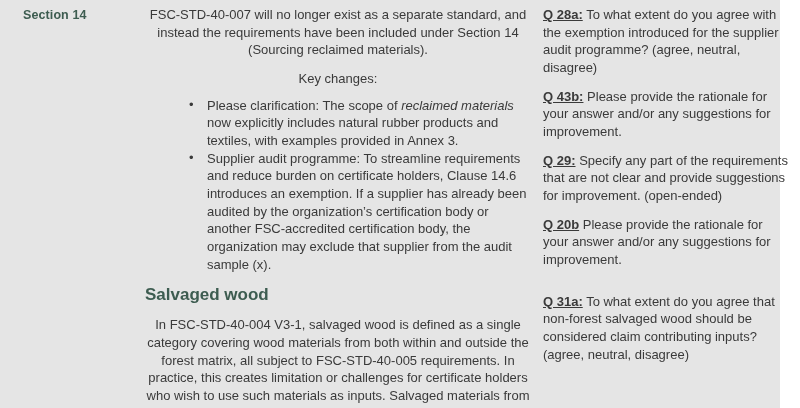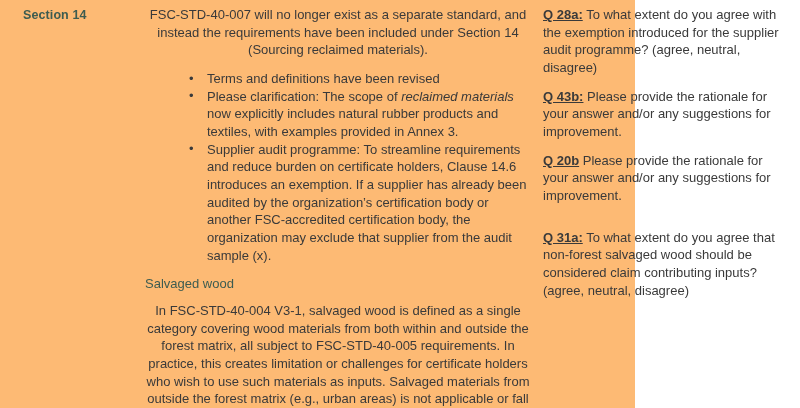--- a/index.html
+++ b/index.html
@@ -11,24 +11,24 @@
     width: 800px;
     height: 408px;
     overflow: hidden;
     font-family: "Liberation Sans", sans-serif;
     color: #3a3a3a;
     -webkit-font-smoothing: antialiased;
   }
 
   .page {
     position: relative;
-    width: 635px;
+    width: 780px;
     height: 408px;
     box-sizing: border-box;
-    background: #fdba74;
+    background: #e5e5e5;
   }
 
   .row {
     display: flex;
     align-items: flex-start;
     width: 800px;
   }
 
   
   .col-label {
@@ -70,22 +70,22 @@
   }
   p.para.tight {
     margin-bottom: 9px;
   }
   p.para:last-child {
     margin-bottom: 0;
   }
 
   .sub-heading {
     margin: 0 0 9px 0;
-    font-size: 13px;
-    font-weight: normal;
+    font-size: 17px;
+    font-weight: bold;
     color: #3d5c50;
     line-height: 1.35;
   }
 
   ul.bullets {
     margin: 0 0 11px 0;
     padding: 0 0 0 44px;
     list-style: none;
   }
   ul.bullets > li {
@@ -135,39 +135,40 @@
   <div class="row">
 
     <div class="col-label">
       <div class="section-label">Section 14</div>
     </div>
 
     <div class="col-body">
 
       <p class="para">FSC-STD-40-007 will no longer exist as a separate standard, and instead the requirements have been included under Section 14 (Sourcing reclaimed materials).</p>
 
+      <p class="para tight">Key changes:</p>
 
       <ul class="bullets">
-        <li><span>Terms and definitions have been revised</span></li>
         <li><span>Please clarification: The scope of </span><em class="it">reclaimed materials</em><span> now explicitly includes natural rubber products and textiles, with examples provided in Annex 3.</span></li>
         <li><span>Supplier audit programme: To streamline requirements and reduce burden on certificate holders, Clause 14.6 introduces an exemption. If a supplier has already been audited by the organization’s certification body or another FSC-accredited certification body, the organization may exclude that supplier from the audit sample (x).</span></li>
       </ul>
 
       <p class="sub-heading">Salvaged wood</p>
 
       <p class="para">In FSC-STD-40-004 V3-1, salvaged wood is defined as a single category covering wood materials from both within and outside the forest matrix, all subject to FSC-STD-40-005 requirements. In practice, this creates limitation or challenges for certificate holders who wish to use such materials as inputs. Salvaged materials from outside the forest matrix (e.g., urban areas) is not applicable or fall beyond the scope of FSC-STD-40-005 however they are required to be assessed as controlled wood. Therefore, the definition of salvaged wood has been revised to address this challenge.</p>
 
     </div>
 
     <div class="col-questions">
 
       <p class="question"><span class="qlabel">Q 28a:</span><span> To what extent do you agree with the exemption introduced for the supplier audit programme? (agree, neutral, disagree)</span></p>
 
       <p class="question"><span class="qlabel">Q 43b:</span><span> Please provide the rationale for your answer and/or any suggestions for improvement.</span></p>
 
+      <p class="question"><span class="qlabel">Q 29:</span><span> Specify any part of the requirements that are not clear and provide suggestions for improvement. (open-ended)</span></p>
 
 
       <p class="question"><span class="qlabel">Q 20b</span><span> Please provide the rationale for your answer and/or any suggestions for improvement.</span></p>
 
       <p class="question gap-before"><span class="qlabel">Q 31a:</span><span> To what extent do you agree that non-forest salvaged wood should be considered claim contributing inputs? (agree, neutral, disagree)</span></p>
 
     </div>
 
   </div>
 </div>

